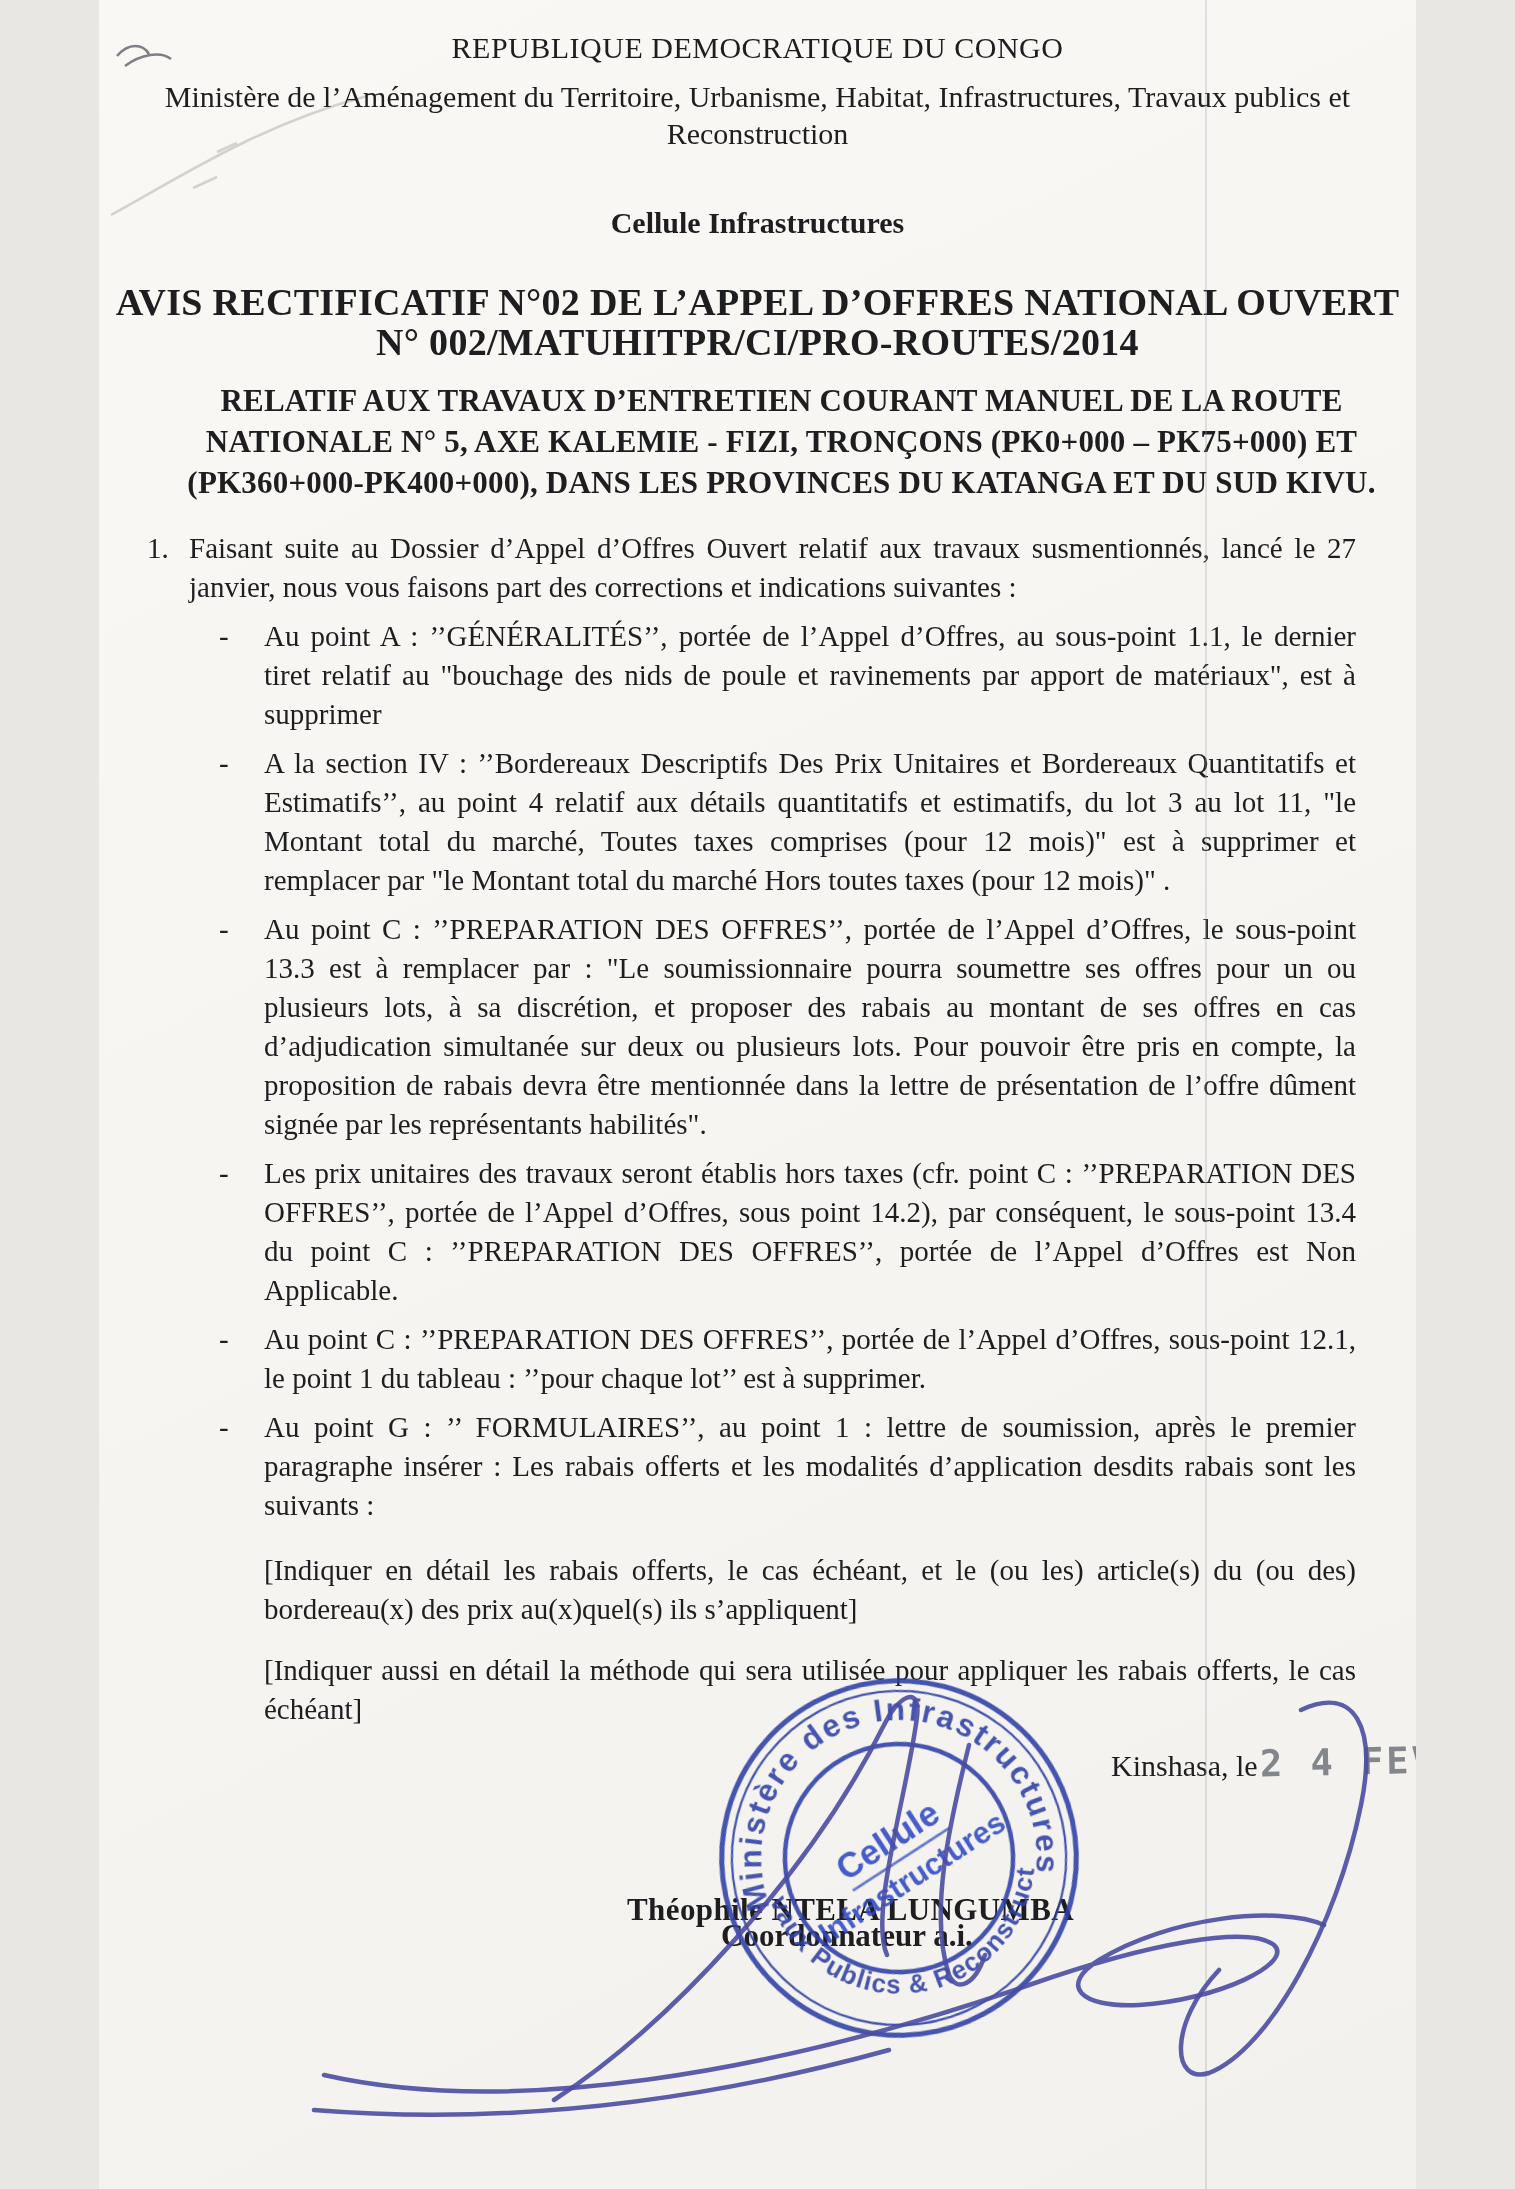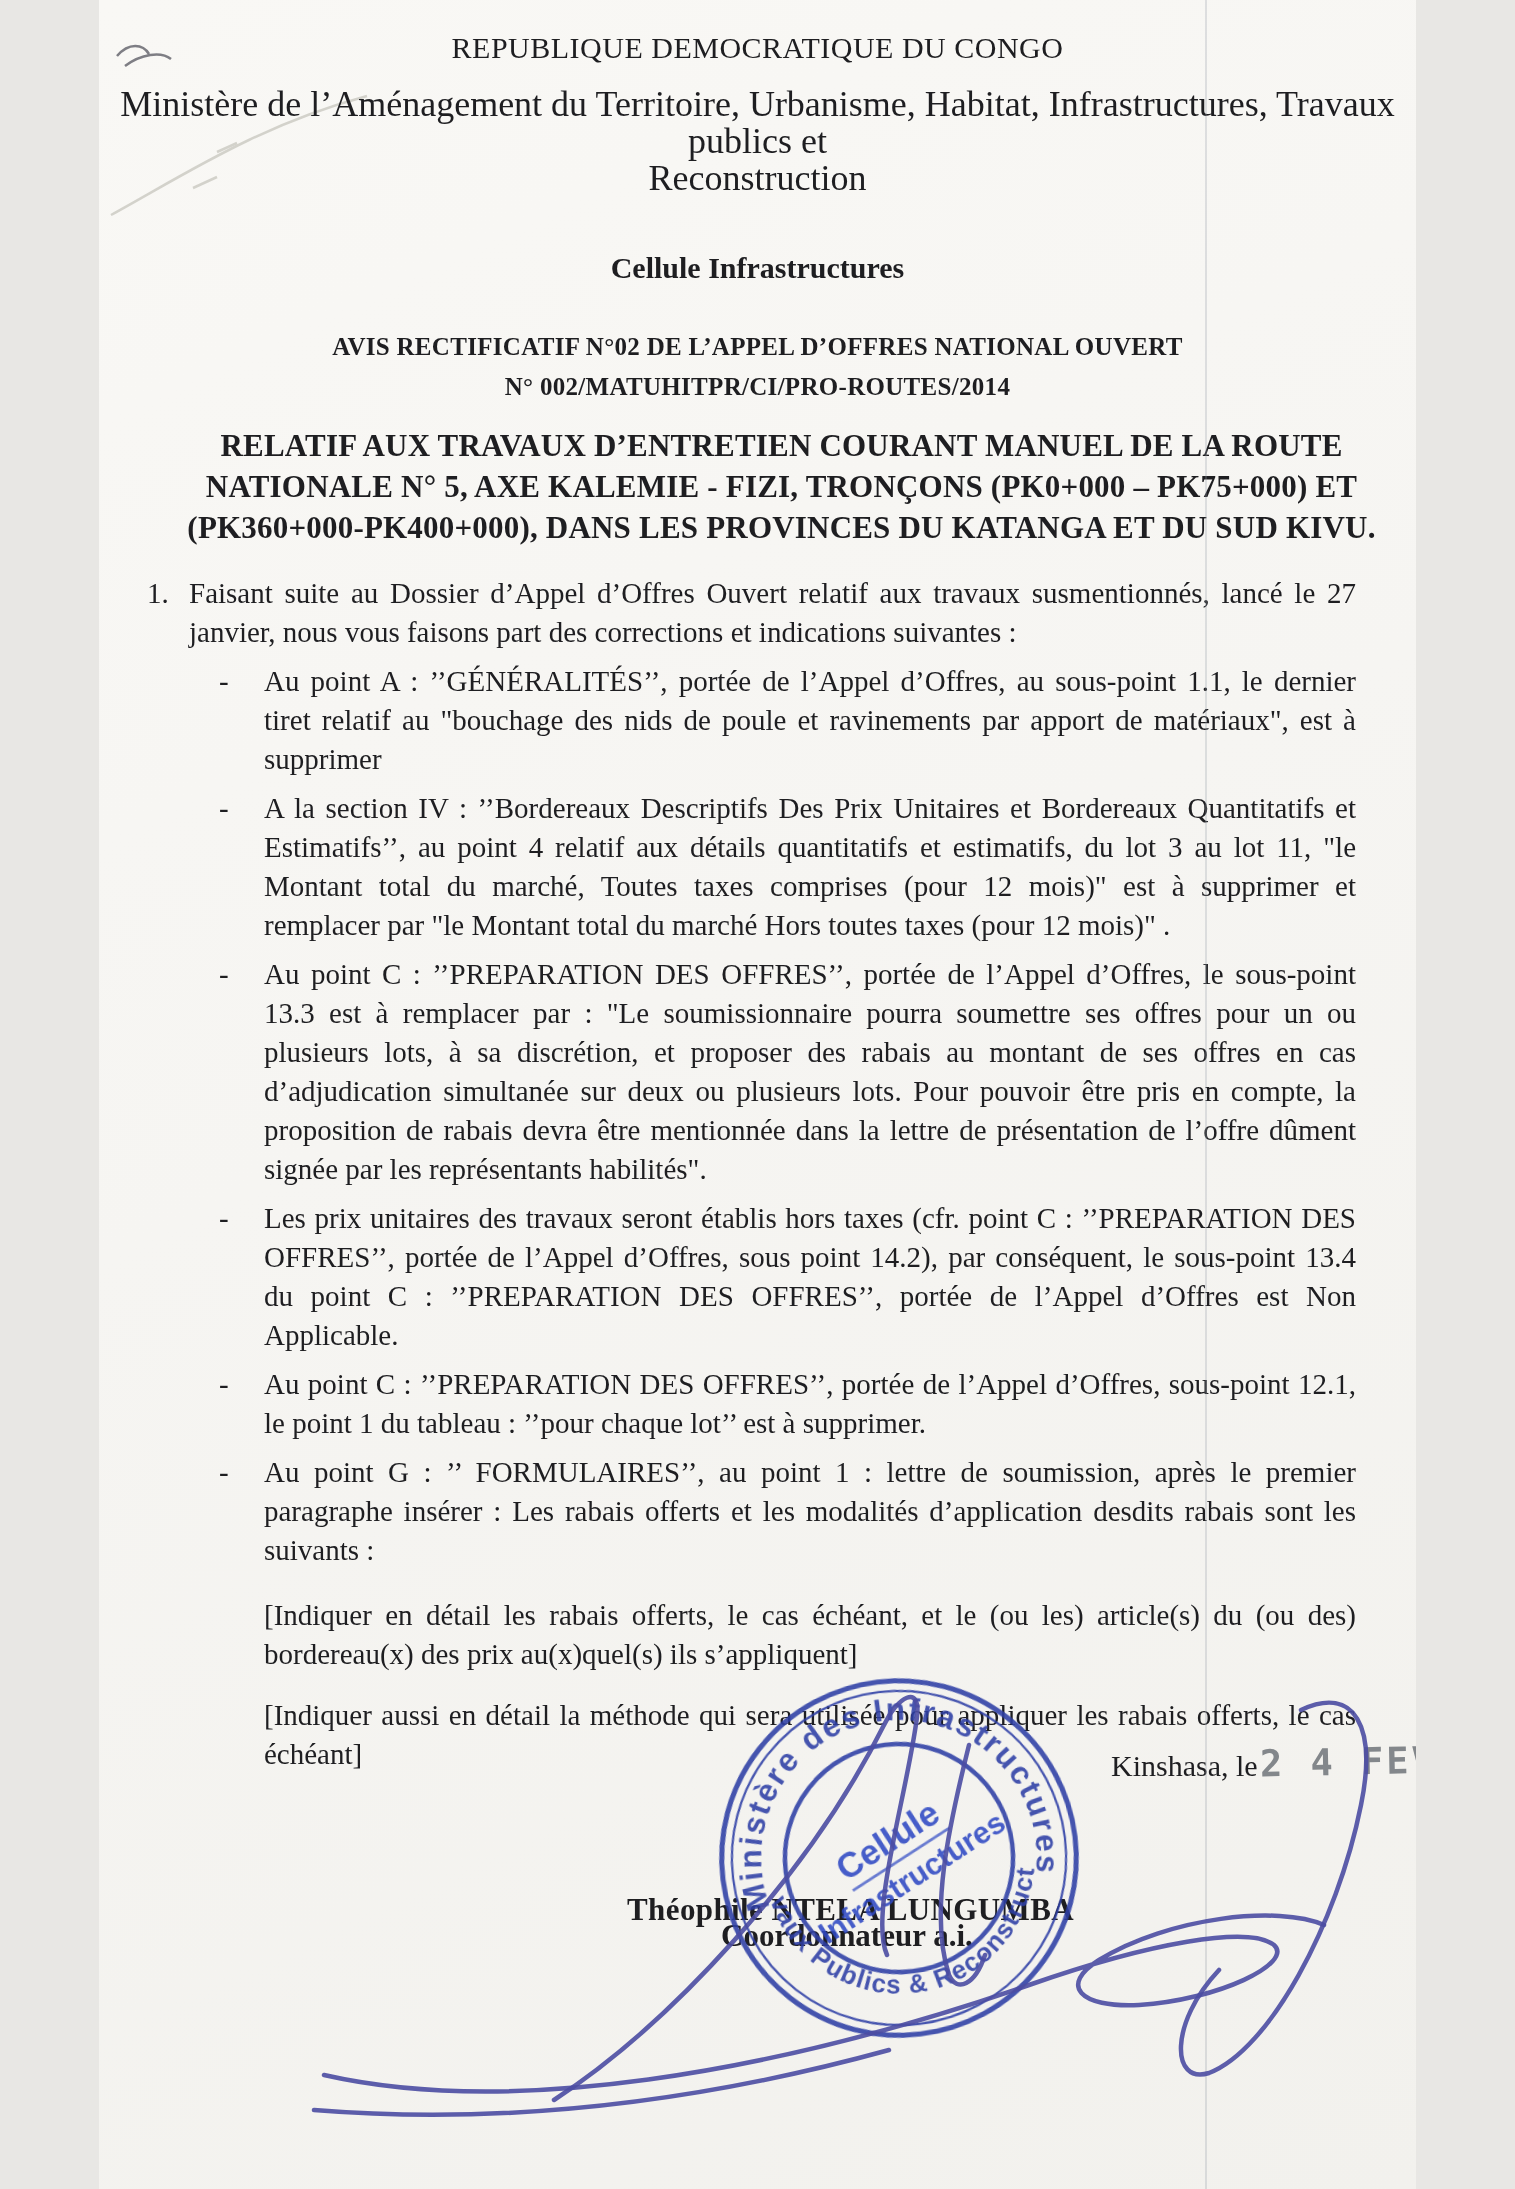--- a/index.html
+++ b/index.html
@@ -10,24 +10,24 @@
     overflow:hidden;
     background:linear-gradient(155deg,#f9f8f5 0%,#f6f5f2 45%,#f2f1ed 100%);
     font-family:"Liberation Serif","DejaVu Serif",serif;
     color:#1e1e21;
   }
   
   .fold-line{position:absolute;top:0;bottom:0;left:1106px;width:2px;background:rgba(150,158,170,.28);z-index:2;}
   
   .hdr{position:relative;z-index:1;padding-top:30px;}
   .country{text-align:center;font-size:30px;line-height:36px;letter-spacing:.5px;}
-  .ministry{margin-top:20px;text-align:center;font-size:36px;line-height:37px;}
+  .ministry{margin-top:12px;text-align:center;font-size:30px;line-height:37px;}
   .unit{margin-top:54px;text-align:center;font-size:30px;font-weight:700;}
   .title-block{margin-top:42px;}
-  .tline{text-align:center;font-weight:700;font-size:25px;line-height:40px;letter-spacing:.3px;}
+  .tline{text-align:center;font-weight:700;font-size:38px;line-height:40px;letter-spacing:.3px;}
   .subject{margin-top:18px;}
   .sline{text-align:center;font-weight:700;font-size:31px;line-height:41px;letter-spacing:.2px;padding-left:48px;}
   
   .body-sec{position:relative;z-index:1;margin:26px 60px 0 48px;font-size:29px;line-height:39px;}
   .numbered{display:flex;}
   .numbered .num{flex:0 0 42px;}
   .numbered .ptext{flex:1;text-align:justify;}
   .bullet{display:flex;margin-top:10px;margin-left:72px;}
   .bullet .dash{flex:0 0 45px;}
   .bullet .btext{flex:1;text-align:justify;}

